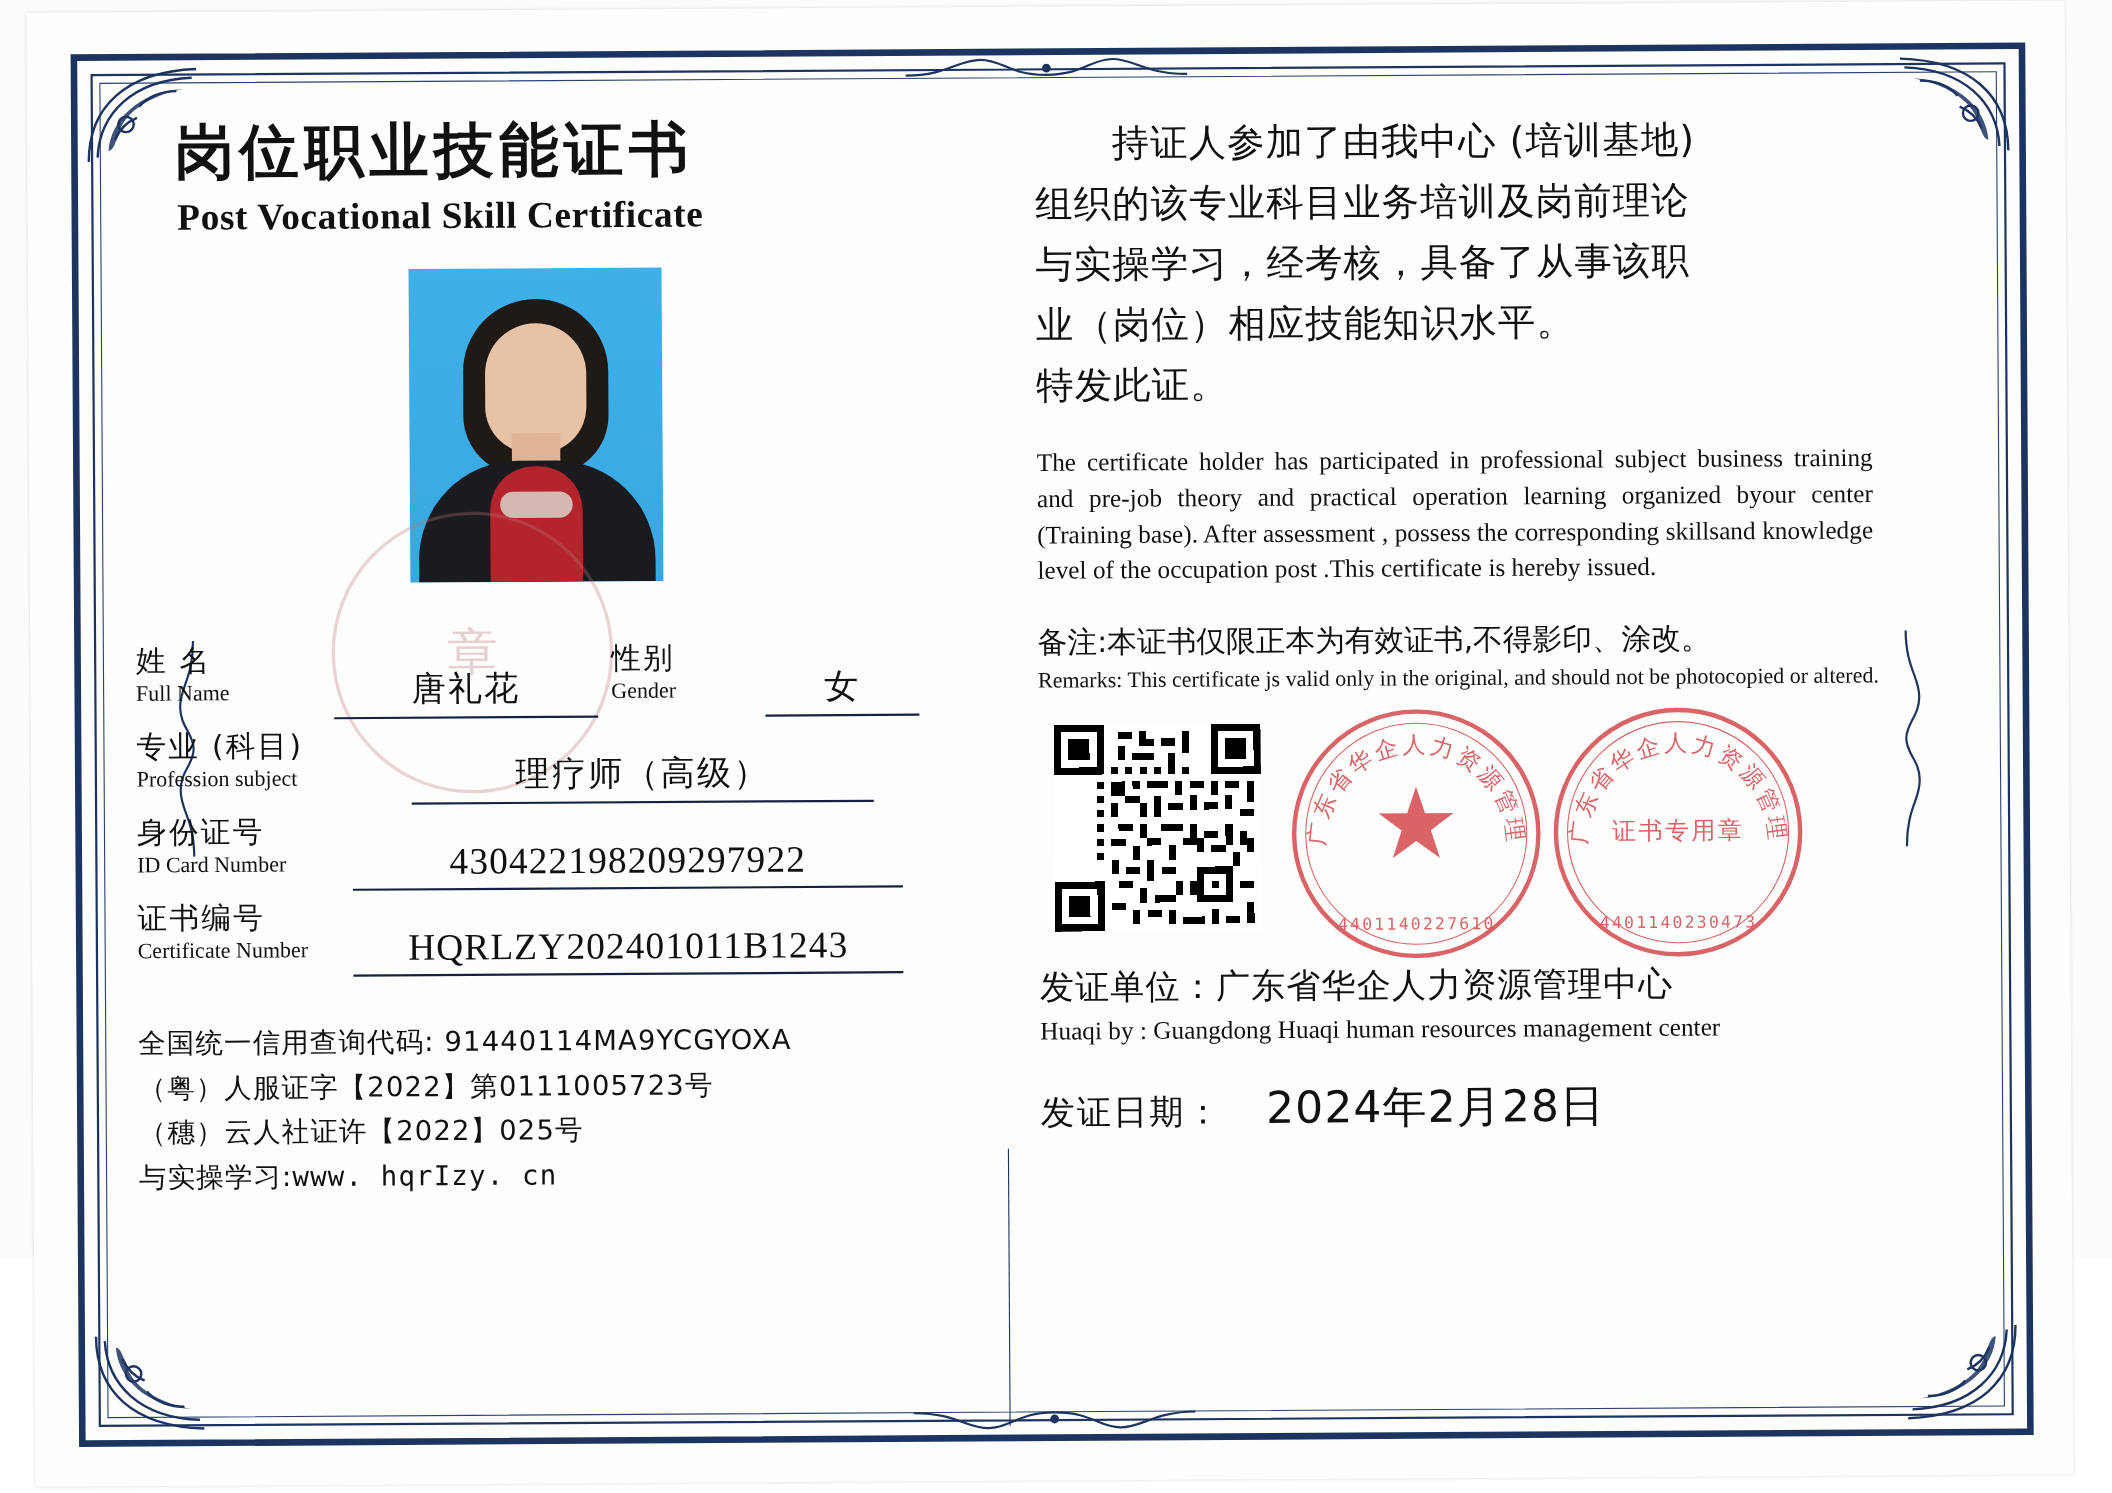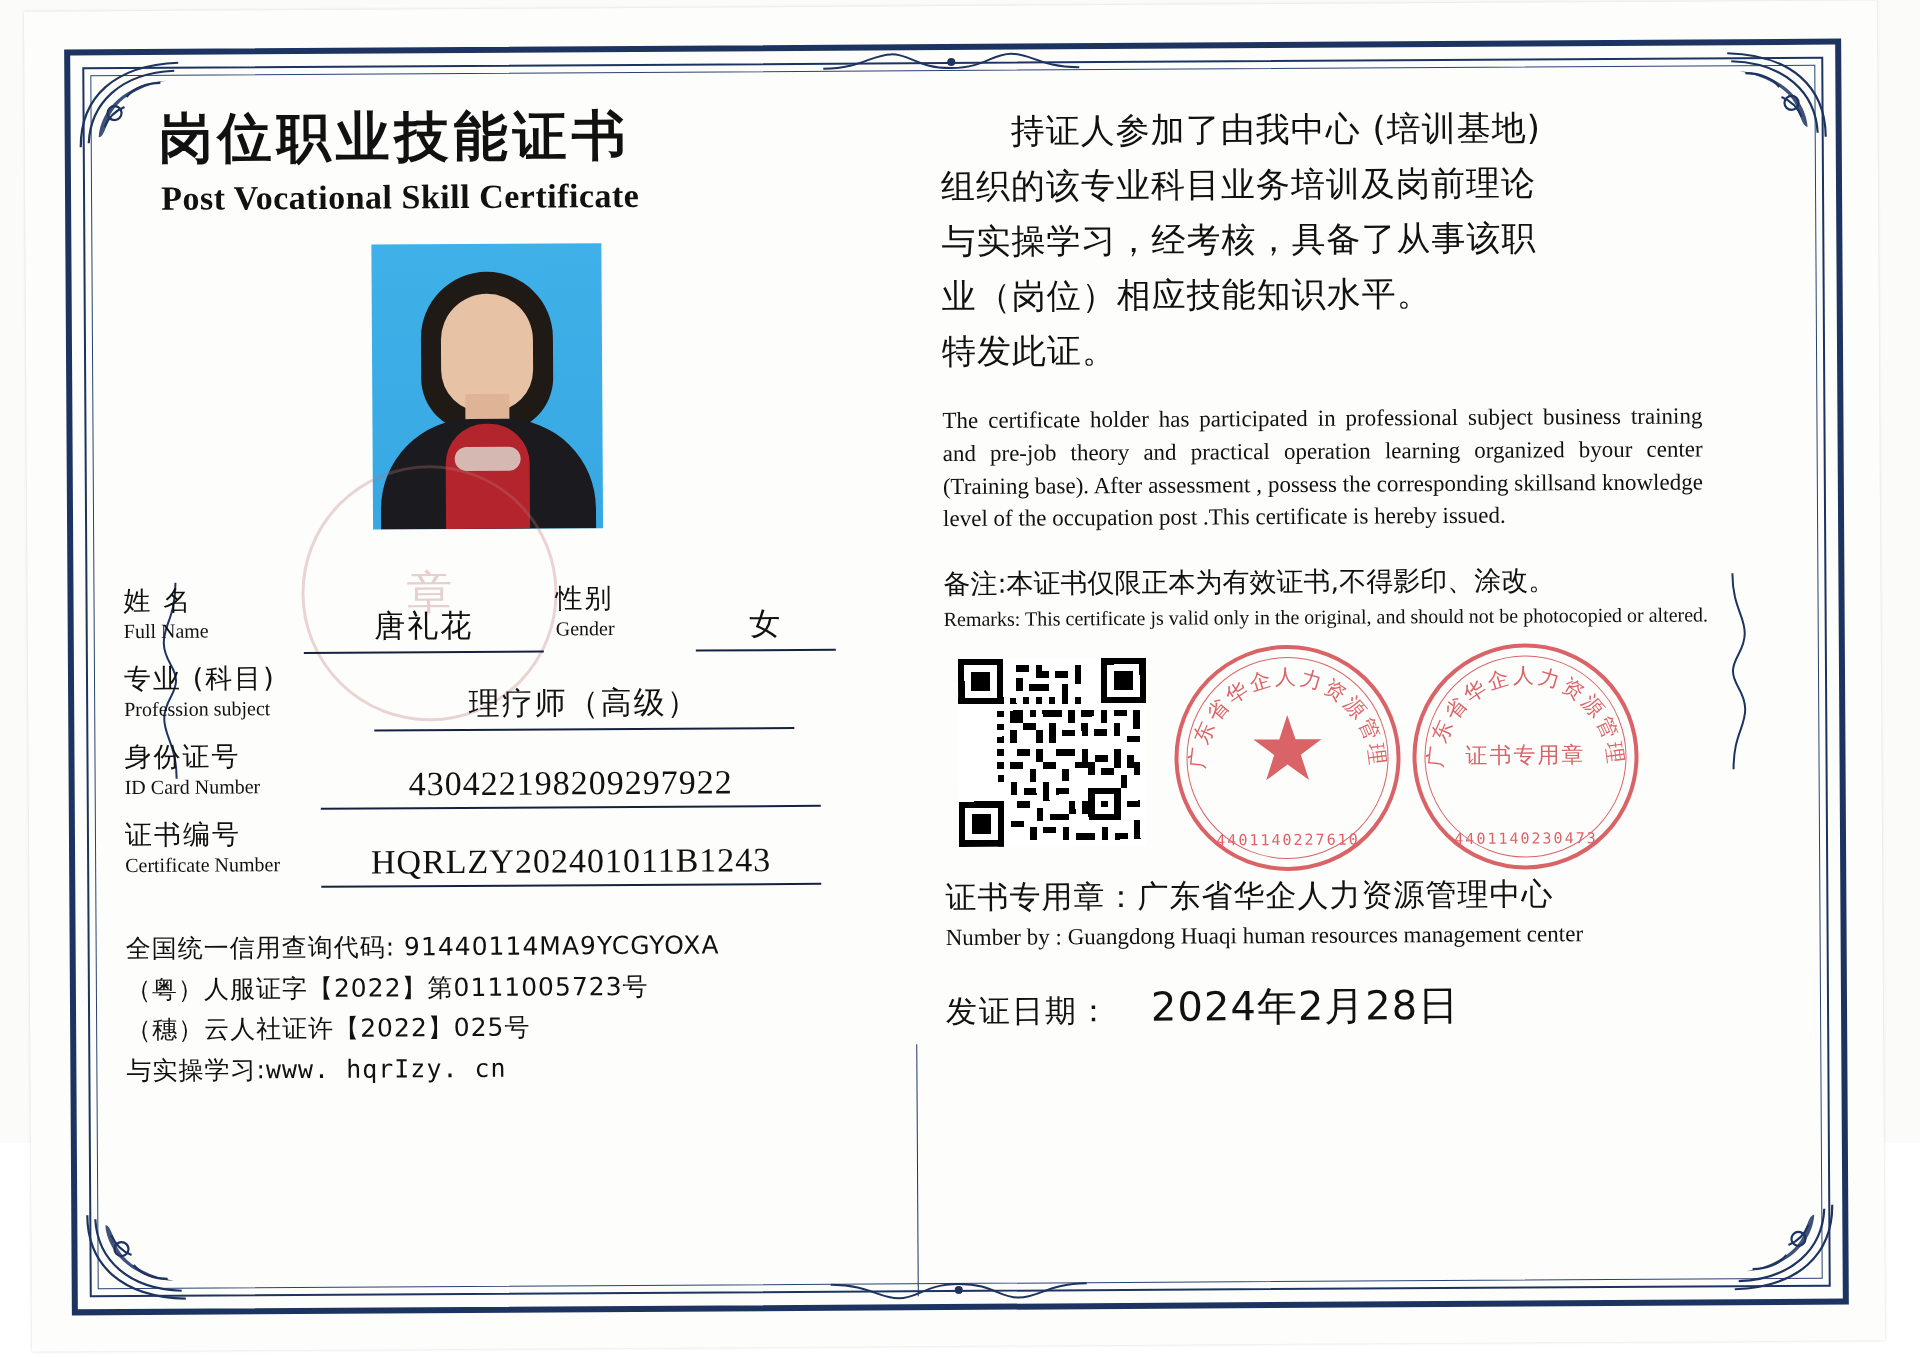--- a/index.html
+++ b/index.html
@@ -729,24 +729,24 @@
                 </text>
               </svg>
             </div>
             <div class="ctr-txt">证书专用章</div>
             <div class="bottom-num">4401140230473</div>
           </div>
 
         </div>
 
         <div id="issuer-cn">
-          <span>证书专用章：</span><span>广东省华企人力资源管理中心</span>
+          <span>发证单位：</span><span>广东省华企人力资源管理中心</span>
         </div>
         <div id="issuer-en">
-          <span>Number by :</span>
+          <span>Huaqi by :</span>
           <span>Guangdong Huaqi human resources management center</span>
         </div>
 
         <div id="date-row">
           <span id="date-label">发证日期：</span>
           <span id="date-value">2024年2月28日</span>
         </div>
 
       </div>
 

